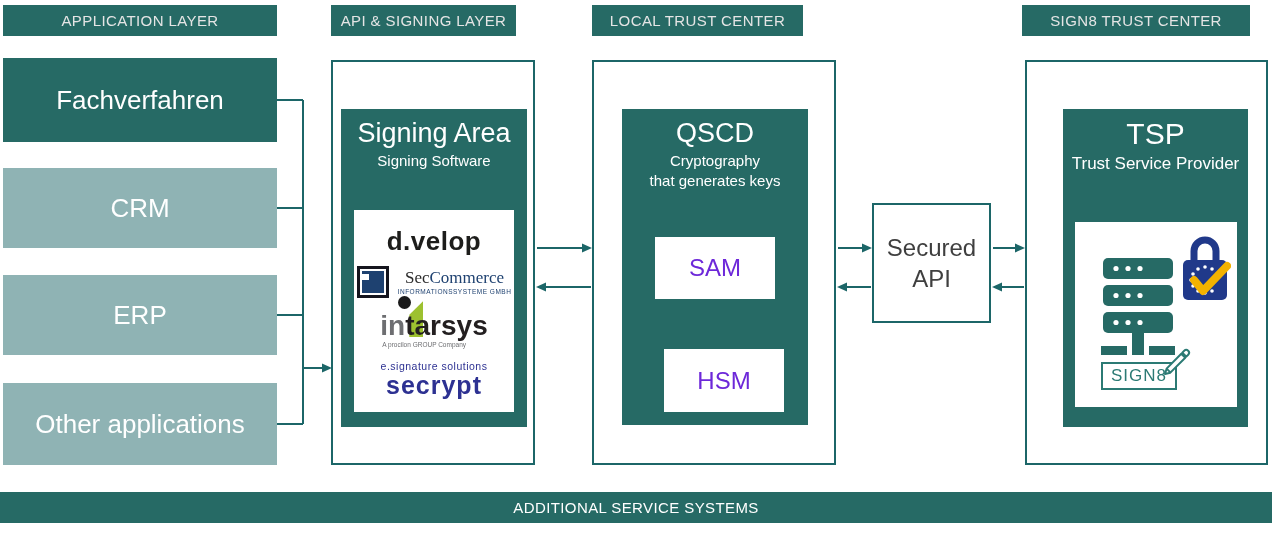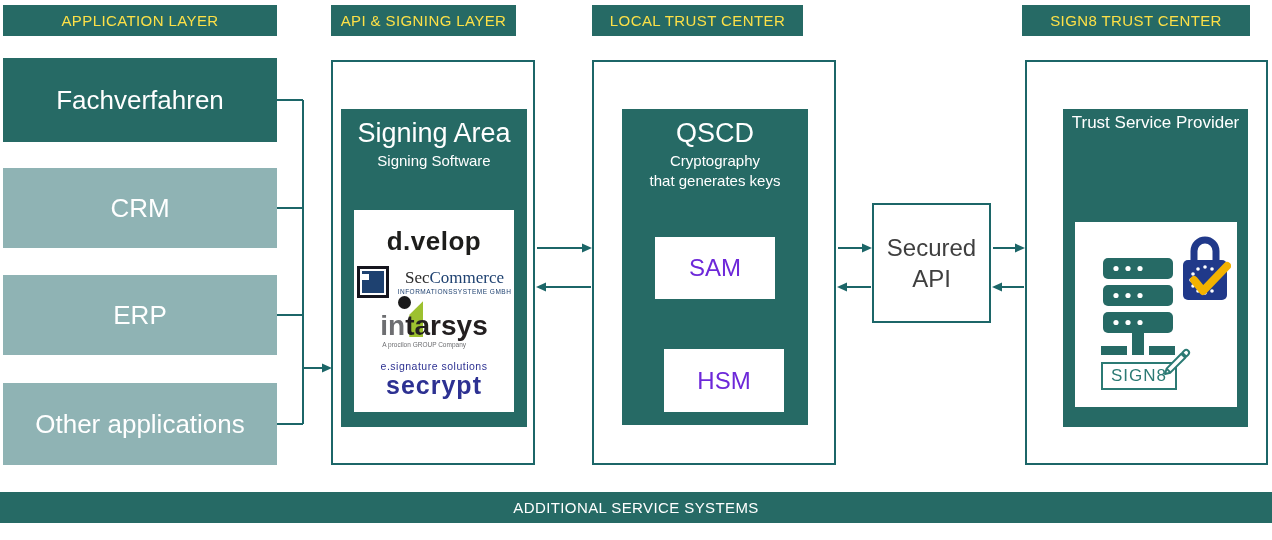--- a/index.html
+++ b/index.html
@@ -3,21 +3,21 @@
 <meta charset="utf-8">
 <style>
   html,body{margin:0;padding:0;background:#ffffff;}
   #canvas{
     position:relative;width:1272px;height:540px;background:#ffffff;overflow:hidden;
     font-family:"Liberation Sans",sans-serif;
   }
   .abs{position:absolute;box-sizing:border-box;}
   
   .hdr{
-    height:31px;background:#266A65;color:#fde047;
+    height:31px;background:#266A65;color:#e5e5e5;
     display:flex;align-items:center;justify-content:center;
     font-size:15px;letter-spacing:.4px;white-space:nowrap;
   }
   
   .app-box{
     left:3px;width:274px;color:#ffffff;font-size:26px;
     display:flex;align-items:center;justify-content:center;white-space:nowrap;
   }
   .app-dark{background:#266A65;}
   .app-light{background:#8FB3B4;}
@@ -159,20 +159,21 @@
     </div>
   </div>
 
   <div class="abs secured-api" style="left:872px;top:203px;width:119px;height:120px;">
     <div>Secured</div>
     <div>API</div>
   </div>
 
   <div class="abs box-outer" style="left:1025px;top:60px;width:243px;height:405px;">
     <div class="abs box-dark" style="left:36px;top:47px;width:185px;height:318px;">
+      <div class="bd-title-lg">TSP</div>
       <div class="bd-sub17">Trust Service Provider</div>
       <div class="abs panel" style="left:12px;top:113px;width:162px;height:185px;">
         <svg class="abs" style="left:26px;top:36px;" width="74" height="104" viewBox="0 0 74 104">
           <g fill="#266A65">
             <rect x="2" y="0" width="70" height="21" rx="5"></rect>
             <rect x="2" y="27" width="70" height="21" rx="5"></rect>
             <rect x="2" y="54" width="70" height="21" rx="5"></rect>
             <rect x="31" y="75" width="12" height="22"></rect>
             <rect x="0" y="88" width="26" height="9"></rect>
             <rect x="48" y="88" width="26" height="9"></rect>

